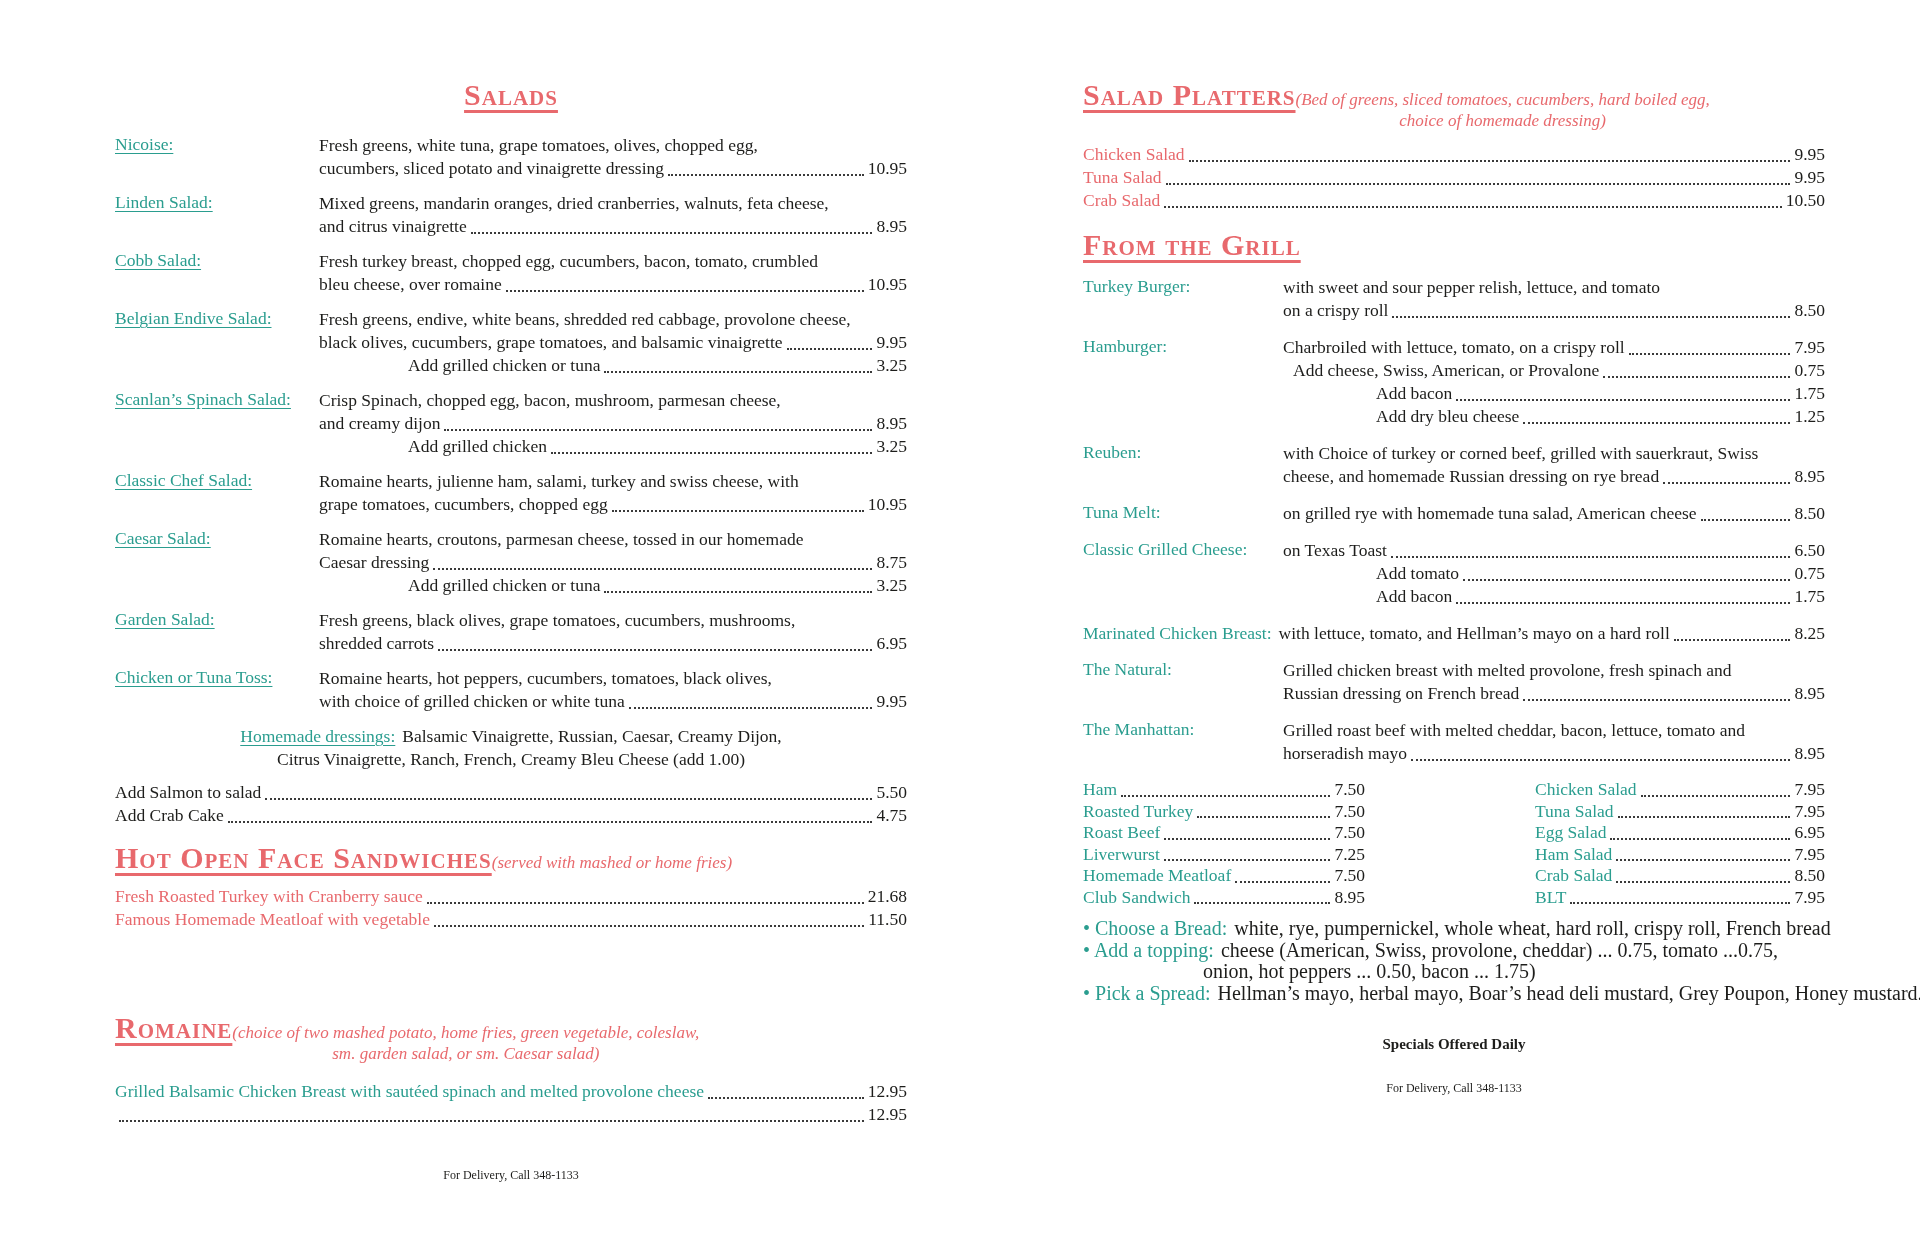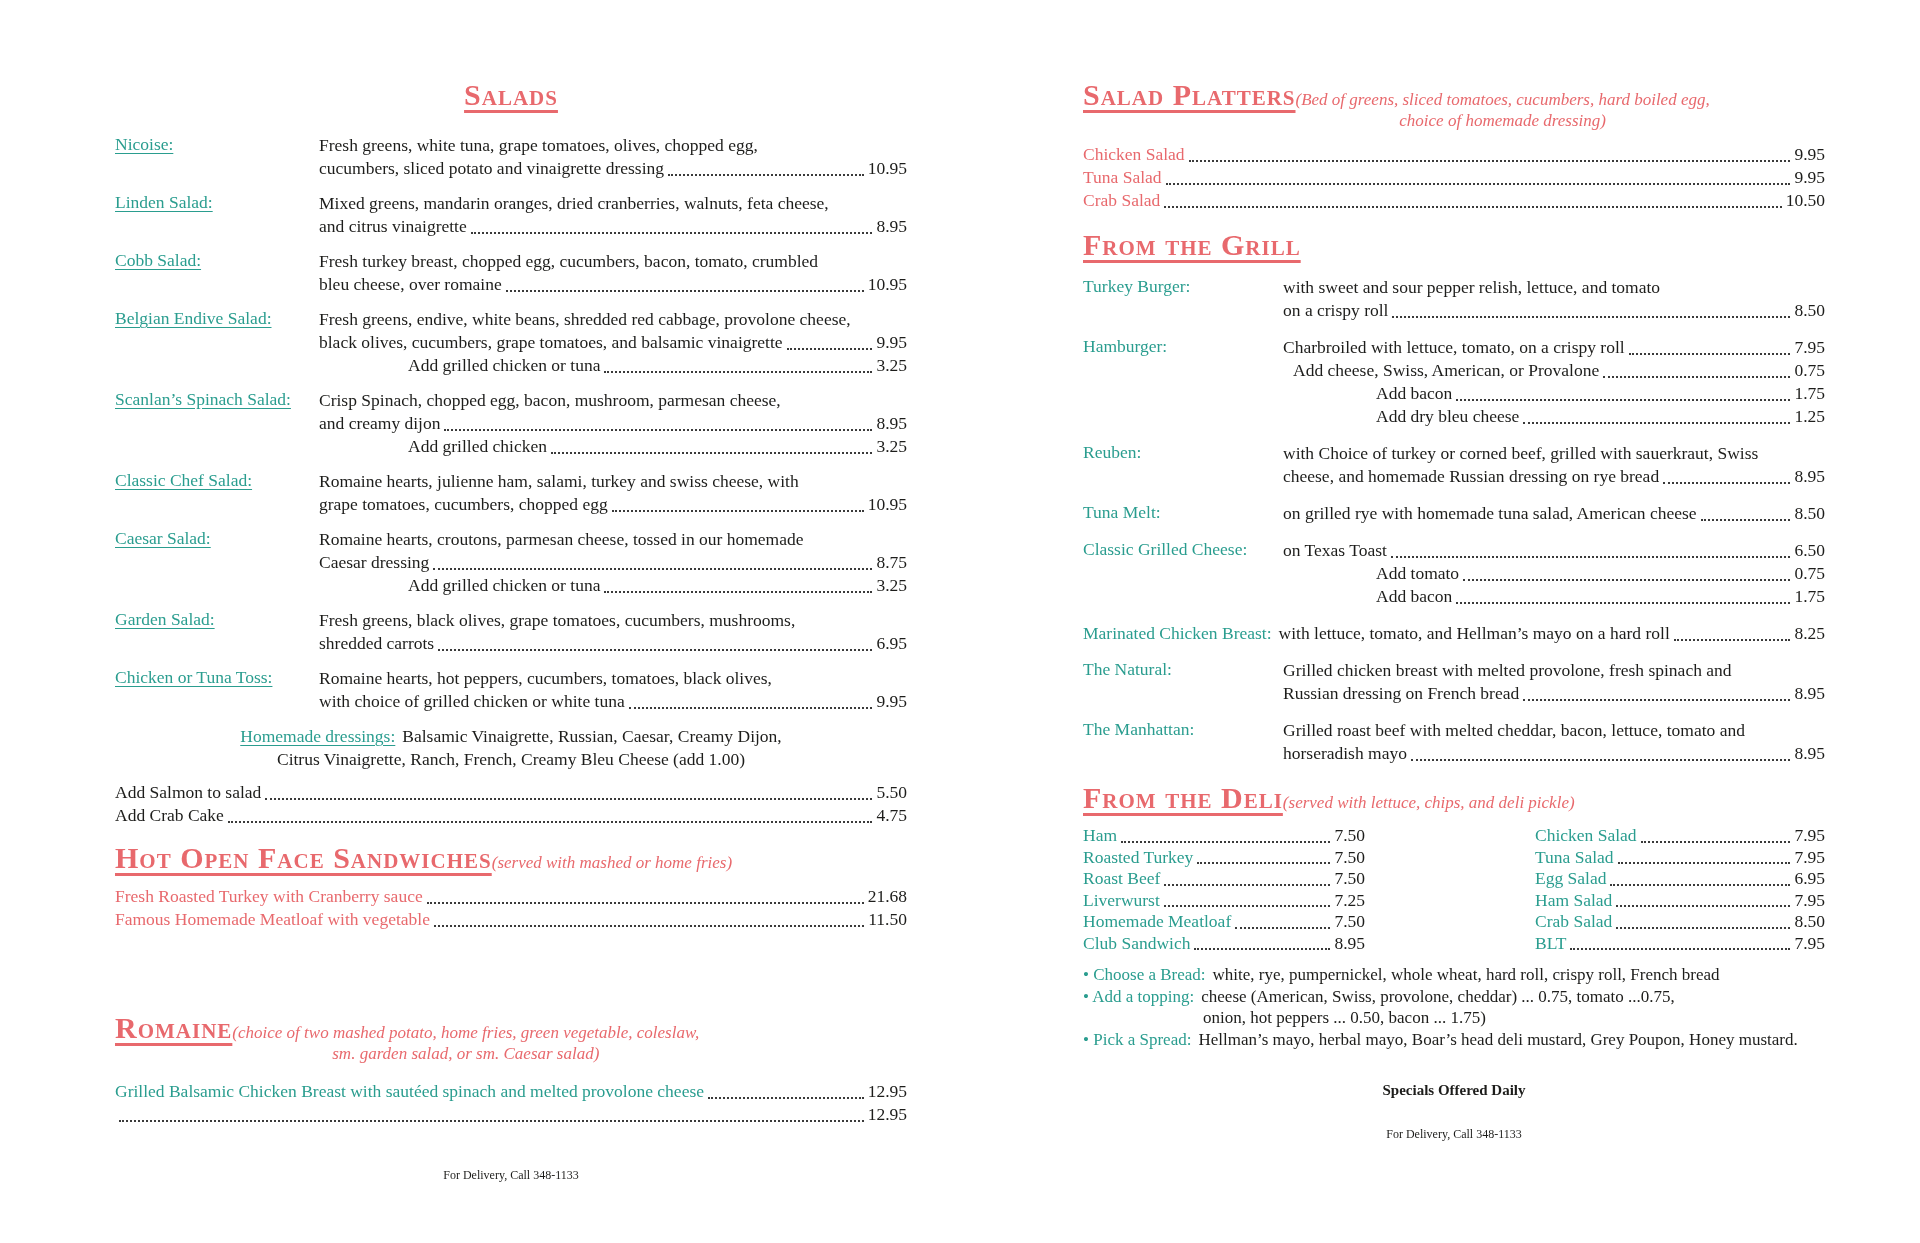--- a/index.html
+++ b/index.html
@@ -64,21 +64,21 @@
   #platters-items { margin-top: 16px; }
   #grill-head { margin-top: 18px; margin-bottom: 16px; }
   #deli-head { margin-top: 18px; }
 
   .deli-cols { display: flex; justify-content: space-between; margin: 8px 0 10px 0; }
   .deli-col1 { flex: 0 0 282px; }
   .deli-col2 { flex: 0 0 290px; }
   .deli-row { line-height: 21.5px; }
   .deli-row .tname-plain { color: var(--teal, #2a9d8f); white-space: nowrap; }
 
-  .note { line-height: 21.5px; font-size: 17px; }
+  .note { line-height: 21.5px; font-size: 20px; }
   .note-line { white-space: nowrap; }
   .note-label { color: var(--teal, #2a9d8f); margin-right: 7px; }
   .note-cont { padding-left: 120px; }
 
   .footer { text-align: center; margin-top: 42px; font-size: 12px; }
   .specials { text-align: center; font-weight: 700; font-size: 15px; margin-top: 32px; }
   .col-right .footer { margin-top: 28px; }
 </style>
 </head>
 <body>
@@ -428,24 +428,20 @@
                 <span class="lt">horseradish mayo</span>
                 <span class="dots"></span>
                 <span class="price">8.95</span>
               </div>
             </div>
           </div>
         </div>
     </section>
 
     <section>
-      <div class="sec-head" id="deli-head">
-        <h2 class="title">From the Deli</h2>
-        <span class="subtitle">(served with lettuce, chips, and deli pickle)</span>
-      </div>
       <div class="deli-cols" id="deli-cols">
           <div class="deli-col1">
             <div class="row deli-row">
               <span class="tname-plain">Ham</span>
               <span class="dots"></span>
               <span class="price">7.50</span>
             </div>
             <div class="row deli-row">
               <span class="tname-plain">Roasted Turkey</span>
               <span class="dots"></span>

